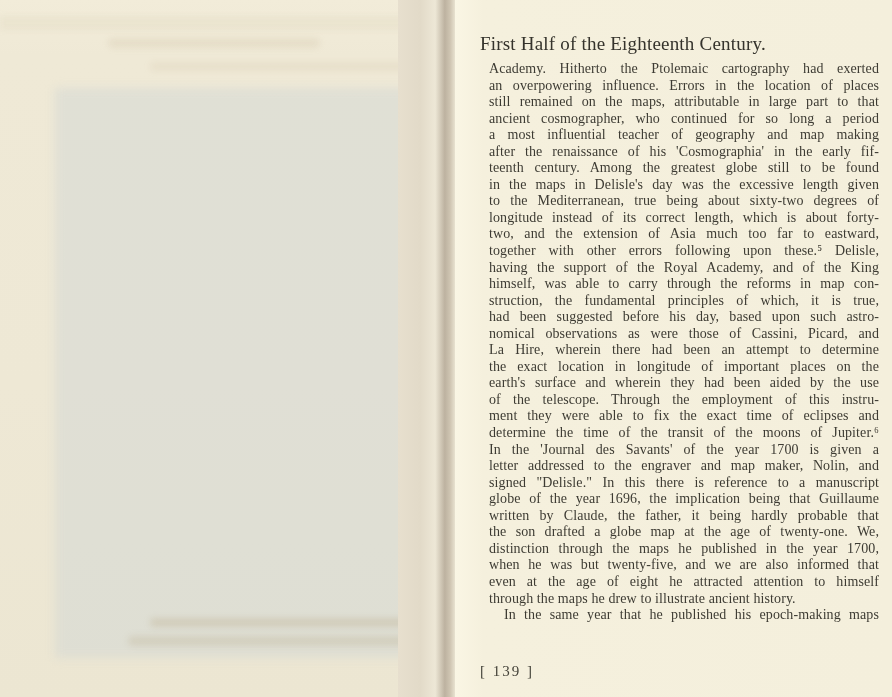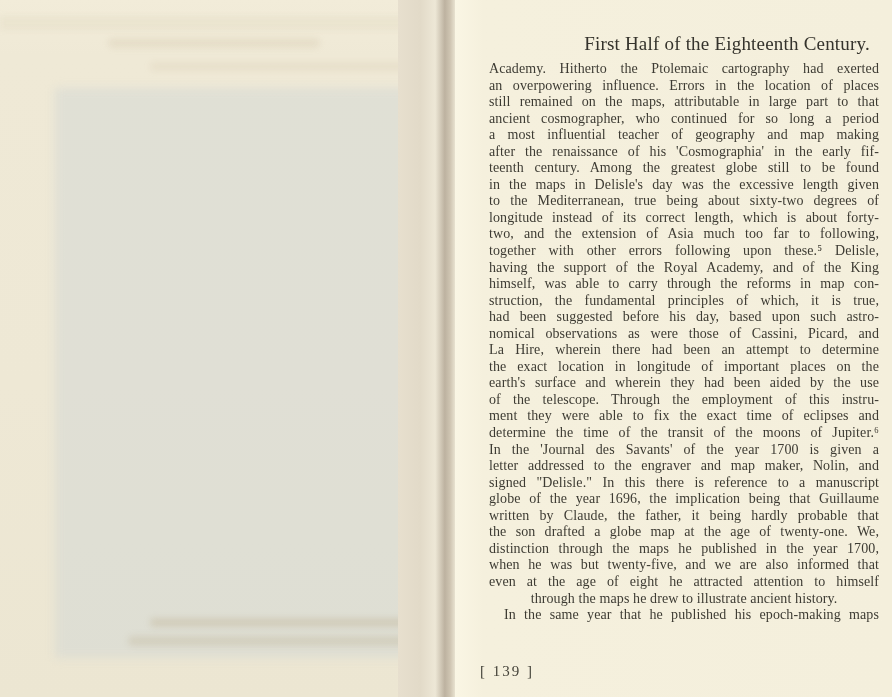--- a/index.html
+++ b/index.html
@@ -54,38 +54,38 @@
   .right-page {
     position: absolute;
     left: 455px; top: 0;
     width: 437px; height: 697px;
     background: linear-gradient(90deg, #faf6e4 0px, #f5f0dd 28px, #f4efdc 100%);
   }
   .heading {
     position: absolute;
     left: 25px; top: 33px;
     width: 390px;
-    text-align: right;
+    text-align: left;
     font-size: 19px;
     letter-spacing: 0.2px;
     color: #35332c;
   }
   .text-block {
     position: absolute;
     left: 34px; top: 61px;
     width: 390px;
     color: #3d3b33;
   }
   .body-line {
     font-size: 14px;
     line-height: 16.55px;
     height: 16.55px;
     overflow: hidden;
     letter-spacing: 0.1px;
-    text-align: center;
+    text-align: left;
   }
   .body-line.just {
     text-align: justify;
     text-align-last: justify;
   }
   .body-line.indent { text-indent: 15px; }
   .page-number {
     position: absolute;
     left: 25px; top: 663px;
     width: 390px;
@@ -116,21 +116,21 @@
         <div class="body-line just">Academy. Hitherto the Ptolemaic cartography had exerted</div>
         <div class="body-line just">an overpowering influence. Errors in the location of places</div>
         <div class="body-line just">still remained on the maps, attributable in large part to that</div>
         <div class="body-line just">ancient cosmographer, who continued for so long a period</div>
         <div class="body-line just">a most influential teacher of geography and map making</div>
         <div class="body-line just">after the renaissance of his 'Cosmographia' in the early fif-</div>
         <div class="body-line just">teenth century. Among the greatest globe still to be found</div>
         <div class="body-line just">in the maps in Delisle's day was the excessive length given</div>
         <div class="body-line just">to the Mediterranean, true being about sixty-two degrees of</div>
         <div class="body-line just">longitude instead of its correct length, which is about forty-</div>
-        <div class="body-line just">two, and the extension of Asia much too far to following,</div>
+        <div class="body-line just">two, and the extension of Asia much too far to eastward,</div>
         <div class="body-line just">together with other errors following upon these.⁵ Delisle,</div>
         <div class="body-line just">having the support of the Royal Academy, and of the King</div>
         <div class="body-line just">himself, was able to carry through the reforms in map con-</div>
         <div class="body-line just">struction, the fundamental principles of which, it is true,</div>
         <div class="body-line just">had been suggested before his day, based upon such astro-</div>
         <div class="body-line just">nomical observations as were those of Cassini, Picard, and</div>
         <div class="body-line just">La Hire, wherein there had been an attempt to determine</div>
         <div class="body-line just">the exact location in longitude of important places on the</div>
         <div class="body-line just">earth's surface and wherein they had been aided by the use</div>
         <div class="body-line just">of the telescope. Through the employment of this instru-</div>

